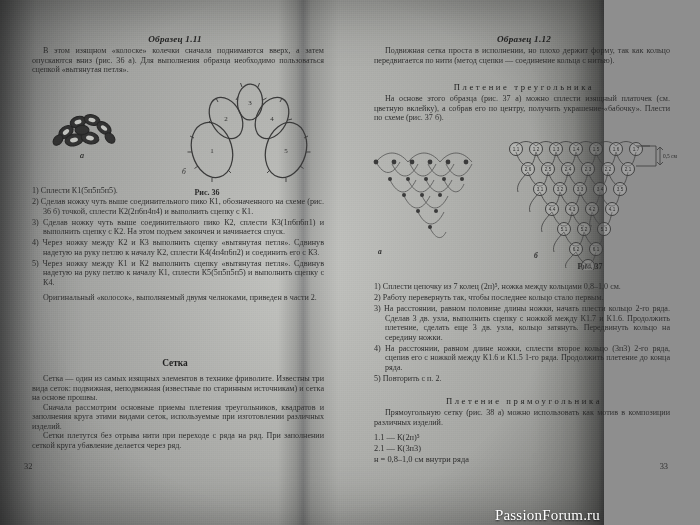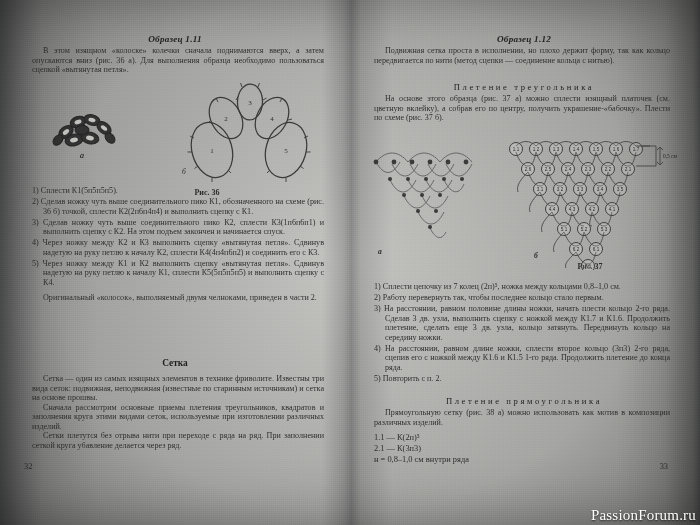--- a/index.html
+++ b/index.html
@@ -2,21 +2,21 @@
 <html><head>
 <meta charset="utf-8">
 <style>
   html,body{margin:0;padding:0;}
   body{
     width:700px;height:525px;overflow:hidden;
     background:#8e8e8e;
     font-family:"Liberation Serif", serif;
   }
   #scan{
-    position:relative;width:700px;height:525px;
+    position:relative;width:604px;height:525px;
     background:
       radial-gradient(ellipse 60% 85% at 50% 50%, rgba(255,255,255,0.10), rgba(0,0,0,0.22) 100%),
       linear-gradient(90deg,#6f7070 0%,#8a8b8a 2.5%,#a9aaa8 6%,#b9bab7 14%,#bdbeba 46%,
         #9b9c99 49%,#808181 50.2%,#9fa09d 51.5%,#bcbdb9 56%,#bebfbb 88%,#aeafab 95%,#8b8c89 99%,#6d6e6e 100%);
     box-shadow:inset 0 0 60px rgba(0,0,0,0.35);
   }
   
   #grain{
     position:absolute;inset:0;pointer-events:none;
     background-image:

